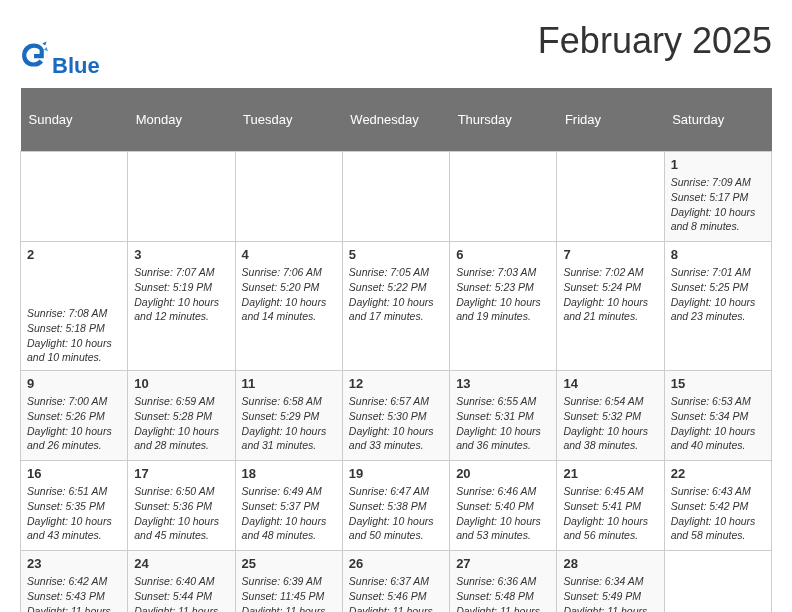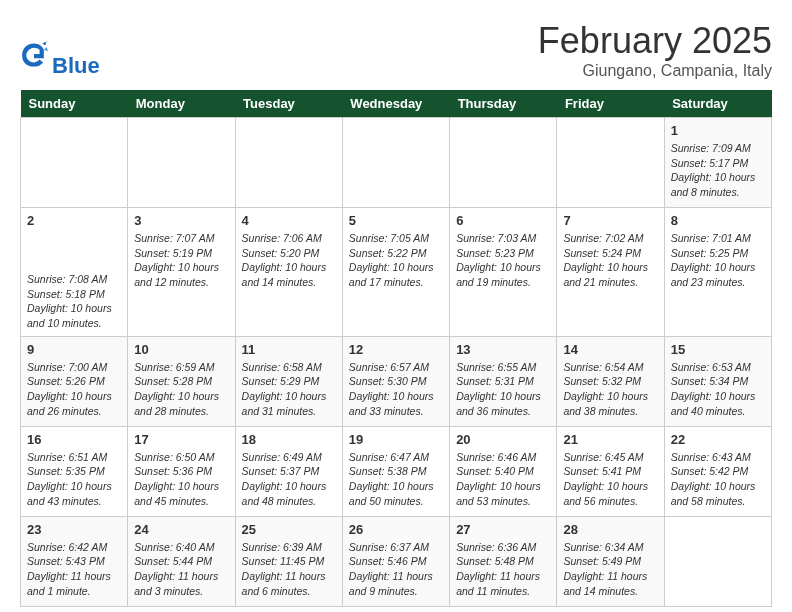--- a/index.html
+++ b/index.html
@@ -44,26 +44,26 @@
     .calendar-subtitle {
       font-size: 16px;
       color: #555;
     }
     table {
       width: 100%;
       border-collapse: collapse;
       table-layout: fixed;
     }
     thead th {
-      background-color: #14532d;
+      background-color: #737373;
       color: white;
       text-align: left;
-      padding: 6px 8px;
+      padding: 24px 8px;
       font-size: 13px;
-      font-weight: bold;
+      font-weight: normal;
     }
     tbody td {
       border: 1px solid #ccc;
       vertical-align: top;
       padding: 5px 6px;
       height: 90px;
       font-size: 11px;
       color: #333;
       background: #fff;
     }
@@ -98,21 +98,20 @@
     </svg>
     <div>
       <div class="logo-text">
         <br>
         <span class="logo-blue">Blue</span>
       </div>
     </div>
   </div>
   <div class="title-block">
     <div class="calendar-title">February 2025</div>
-    <div class="calendar-subtitle">Giungano, Campania, Italy</div>
   </div>
 </div>
 
 <table>
   <thead>
     <tr>
     <th>Sunday</th>
         <th>Monday</th>
         <th>Tuesday</th>
         <th>Wednesday</th>

